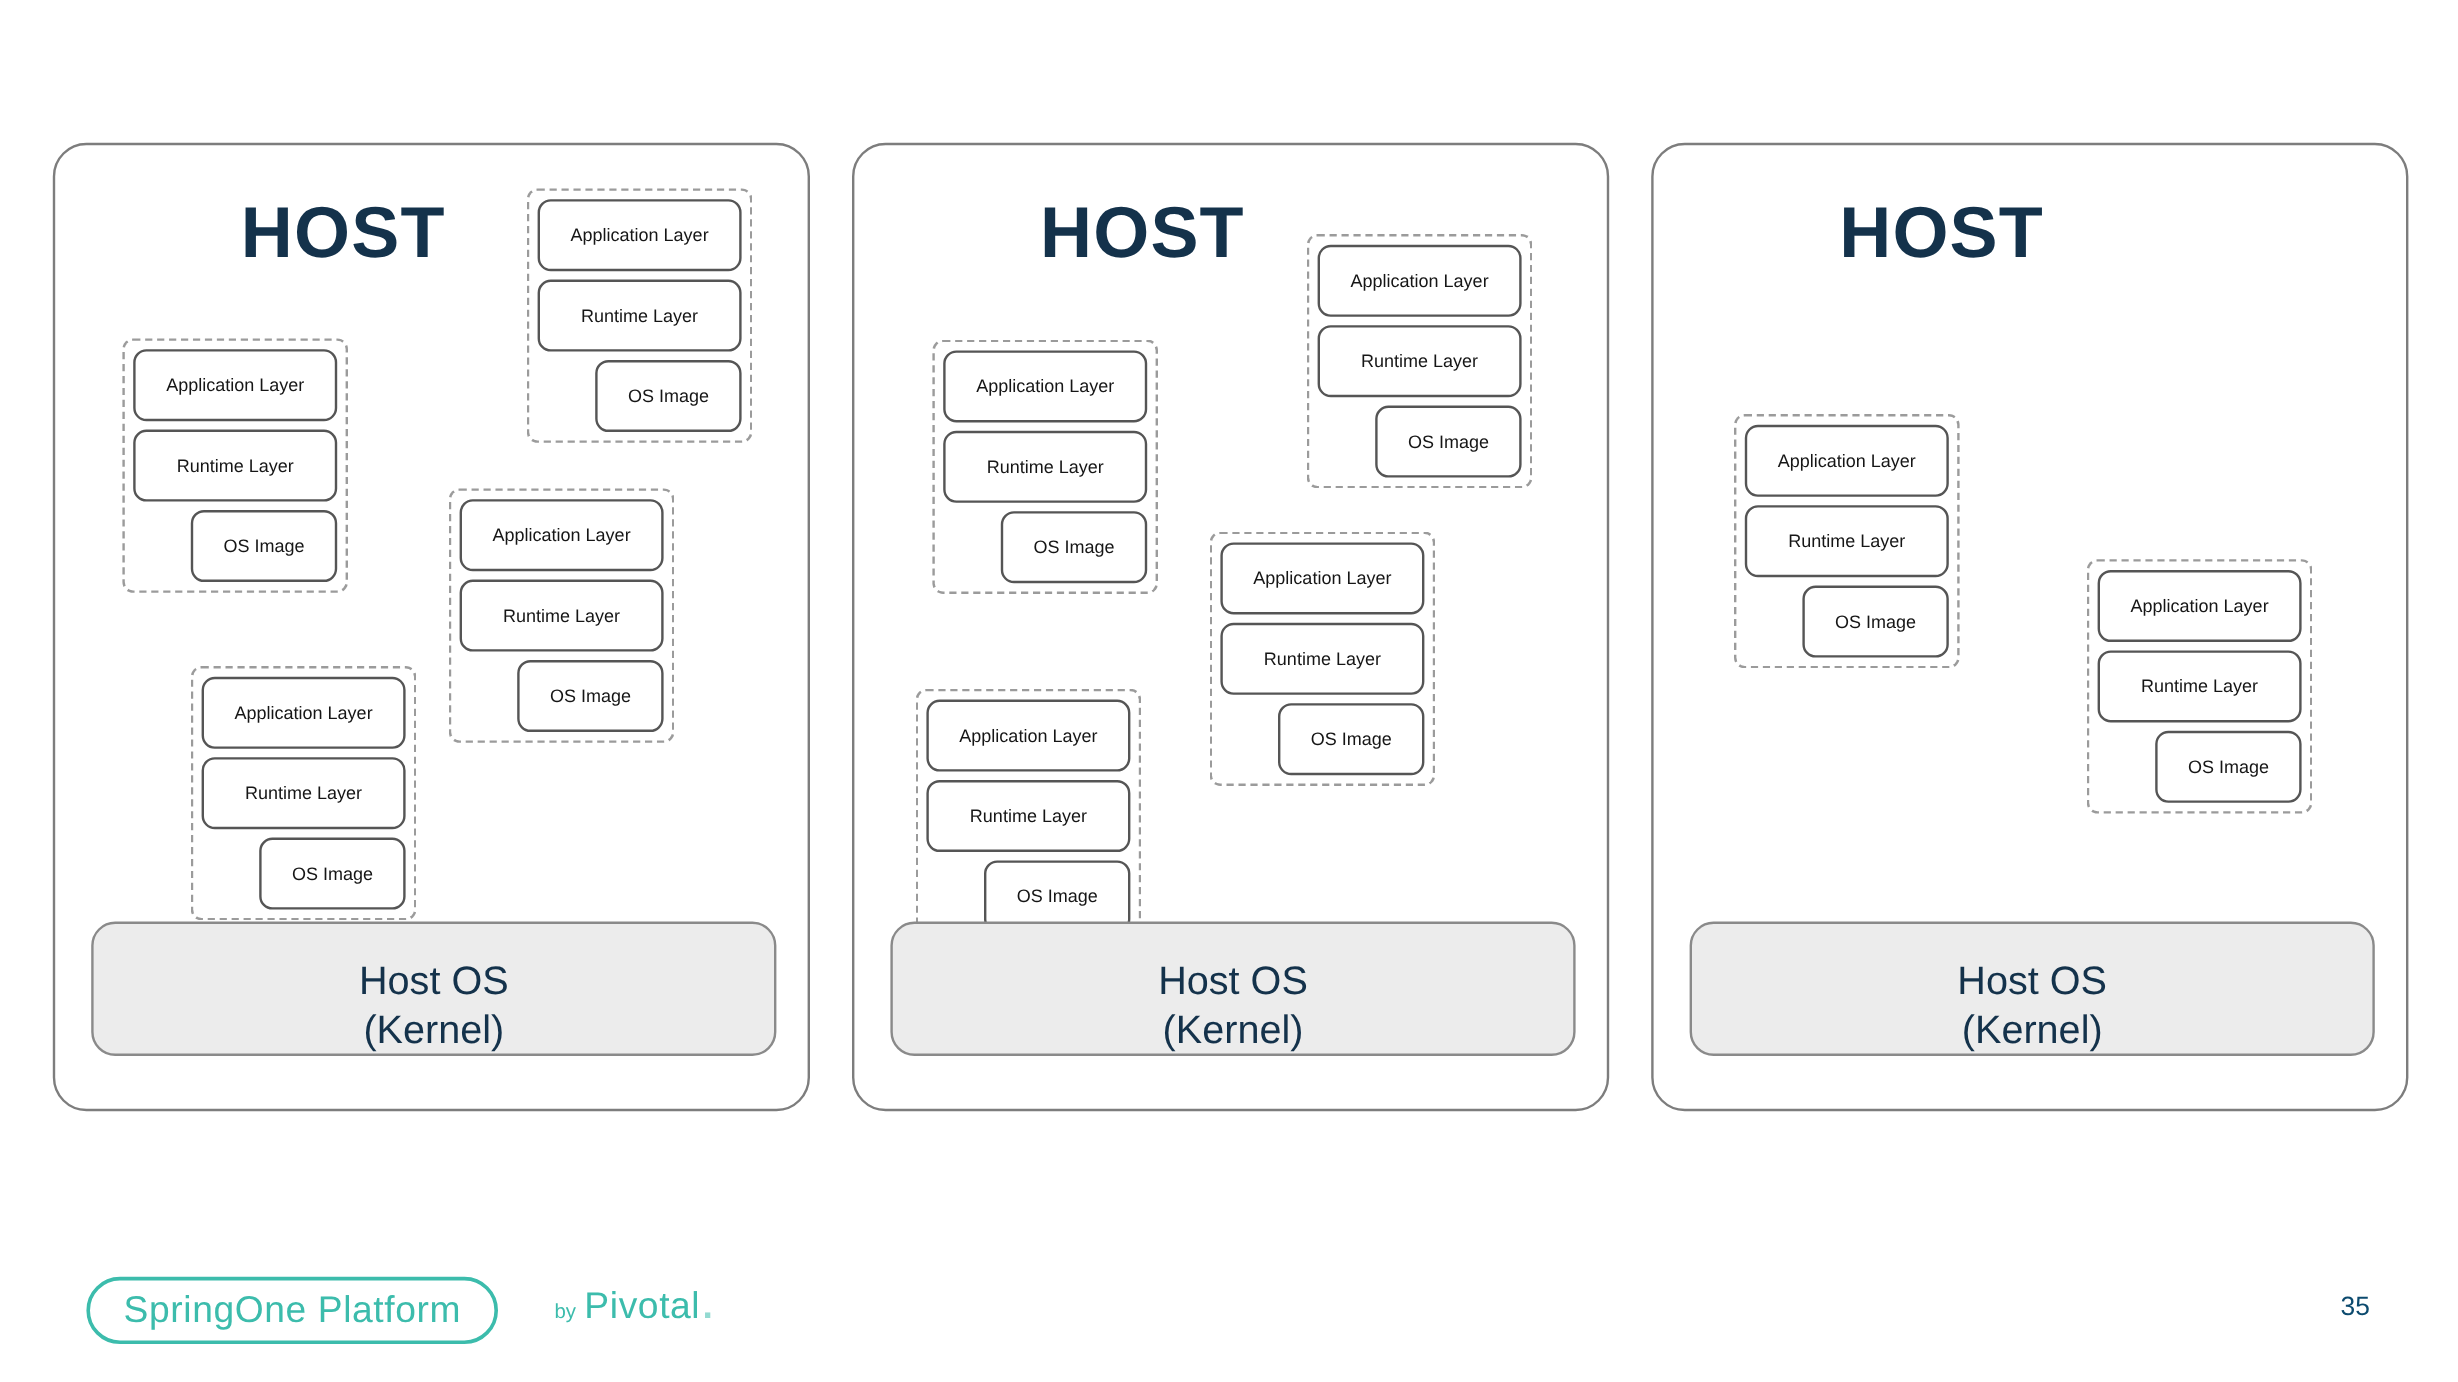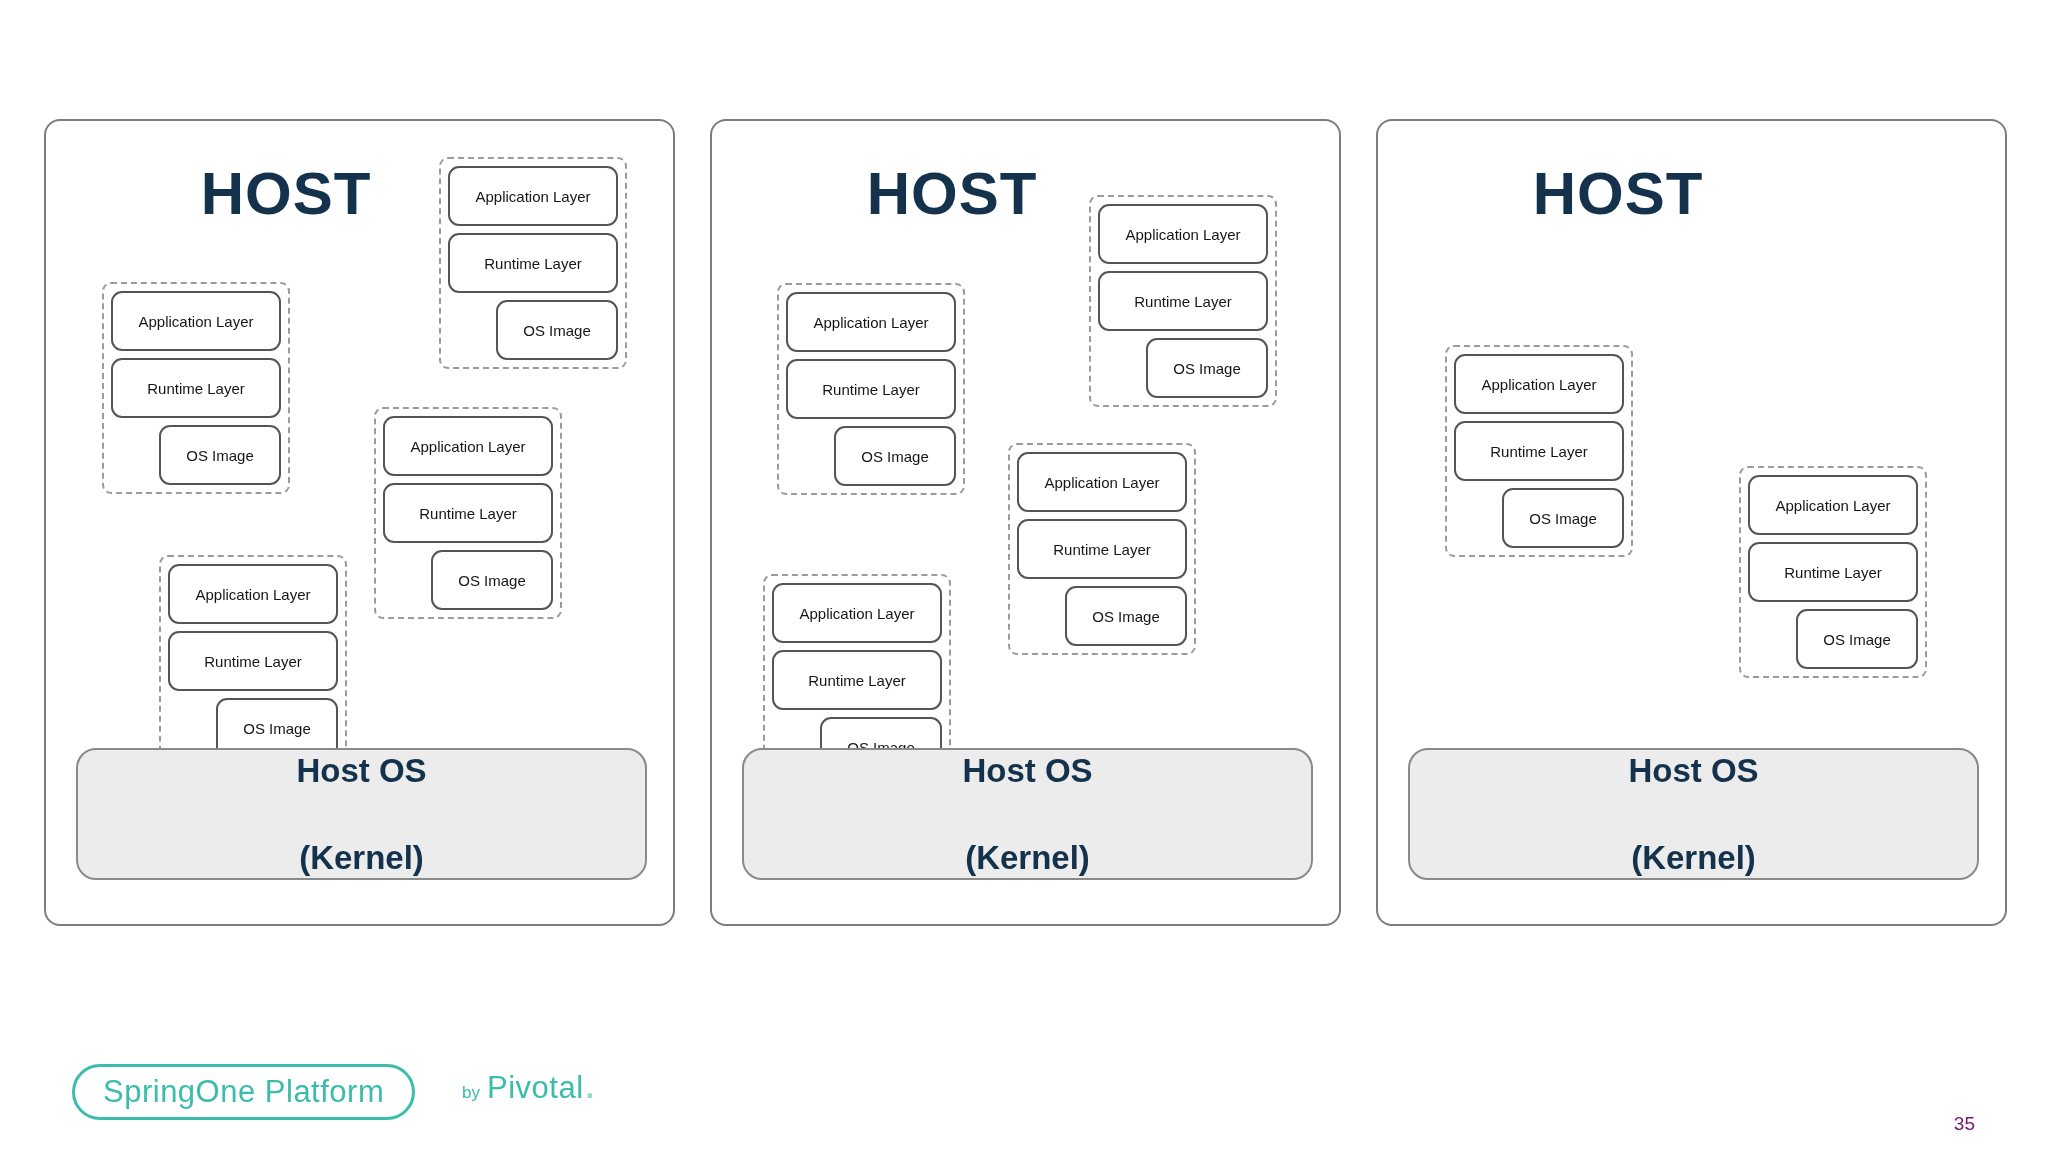--- a/index.html
+++ b/index.html
@@ -3,21 +3,21 @@
 <meta charset="utf-8">
 <style>
   * { margin:0; padding:0; box-sizing:border-box; }
   html,body { background:#ffffff; }
   .slide {
     position:relative; width:2048px; height:1152px; background:#ffffff;
     font-family:"Liberation Sans", sans-serif; overflow:hidden;
   }
   .panel {
     position:absolute; top:119px; width:631px; height:807px;
-    border:2px solid #7d7d7d; border-radius:16px; background:#ffffff;
+    border:2px solid #7d7d7d; border-radius:28px; background:#ffffff;
   }
   .panel1 { left:44px; }
   .panel2 { left:710px; }
   .panel3 { left:1376px; }
   .host-title {
     position:absolute; left:0; top:38px; width:480px; text-align:center;
     font-size:60px; font-weight:700; color:#14324B; letter-spacing:1px;
   }
   .stack {
     position:absolute; width:188px;
@@ -25,24 +25,24 @@
     padding:7px; background:#ffffff;
   }
   .layer {
     height:60px; margin-bottom:7px;
     border:2px solid #555555; border-radius:11px; background:#ffffff;
     display:flex; align-items:center; justify-content:center;
     font-size:15px; color:#161616;
   }
   .layer:last-child { margin-bottom:0;margin-left:48px; }
   .kernel {
-    position:absolute; left:30px; bottom:44px; width:571px; height:132px;
+    position:absolute; left:30px; bottom:44px; width:571px; height:112px;
     background:#ececec; border:2px solid #8a8a8a; border-radius:20px;
-    display:flex; flex-direction:column; align-items:center; justify-content:space-between;
-    color:#14324B; font-weight:700; font-size:33px; line-height:41px;
+    display:flex; flex-direction:column; align-items:center; justify-content:flex-end;
+    color:#14324B; font-weight:400; font-size:33px; line-height:41px;
   }
   
   .logo-pill {
     position:absolute; left:72px; top:1064px; height:56px;
     border:3px solid #3CBCAC; border-radius:30px;
     display:flex; align-items:center; padding:0 28px;
     color:#3CBCAC; font-weight:400; font-size:31px; letter-spacing:0.5px;
     background:#ffffff;
   }
   .by-brand {
@@ -52,21 +52,21 @@
   .by-brand .by { font-size:17px; font-weight:400;margin-left:12px; }
   .by-brand .brand { font-size:31px; font-weight:400; letter-spacing:0.5px; }
   .by-brand .dot { font-size:31px; font-weight:700; opacity:0.55; margin-left:-5px; }
   .license {
     position:absolute; left:623px; top:1076px;
     font-size:13.5px; letter-spacing:1.6px; color:#bcbcc0; line-height:17px;
     white-space:nowrap;
   }
   .page-number {
     position:absolute; right:73px; top:1076px;
-    font-size:19px; color:#701a75;margin-top:37px;
+    font-size:22px; color:#0c4a6e;
   }
 </style>
 </head>
 <body>
 
 <div class="slide">
 
   <div class="panel panel1">
     <div class="host-title">HOST</div>
 

